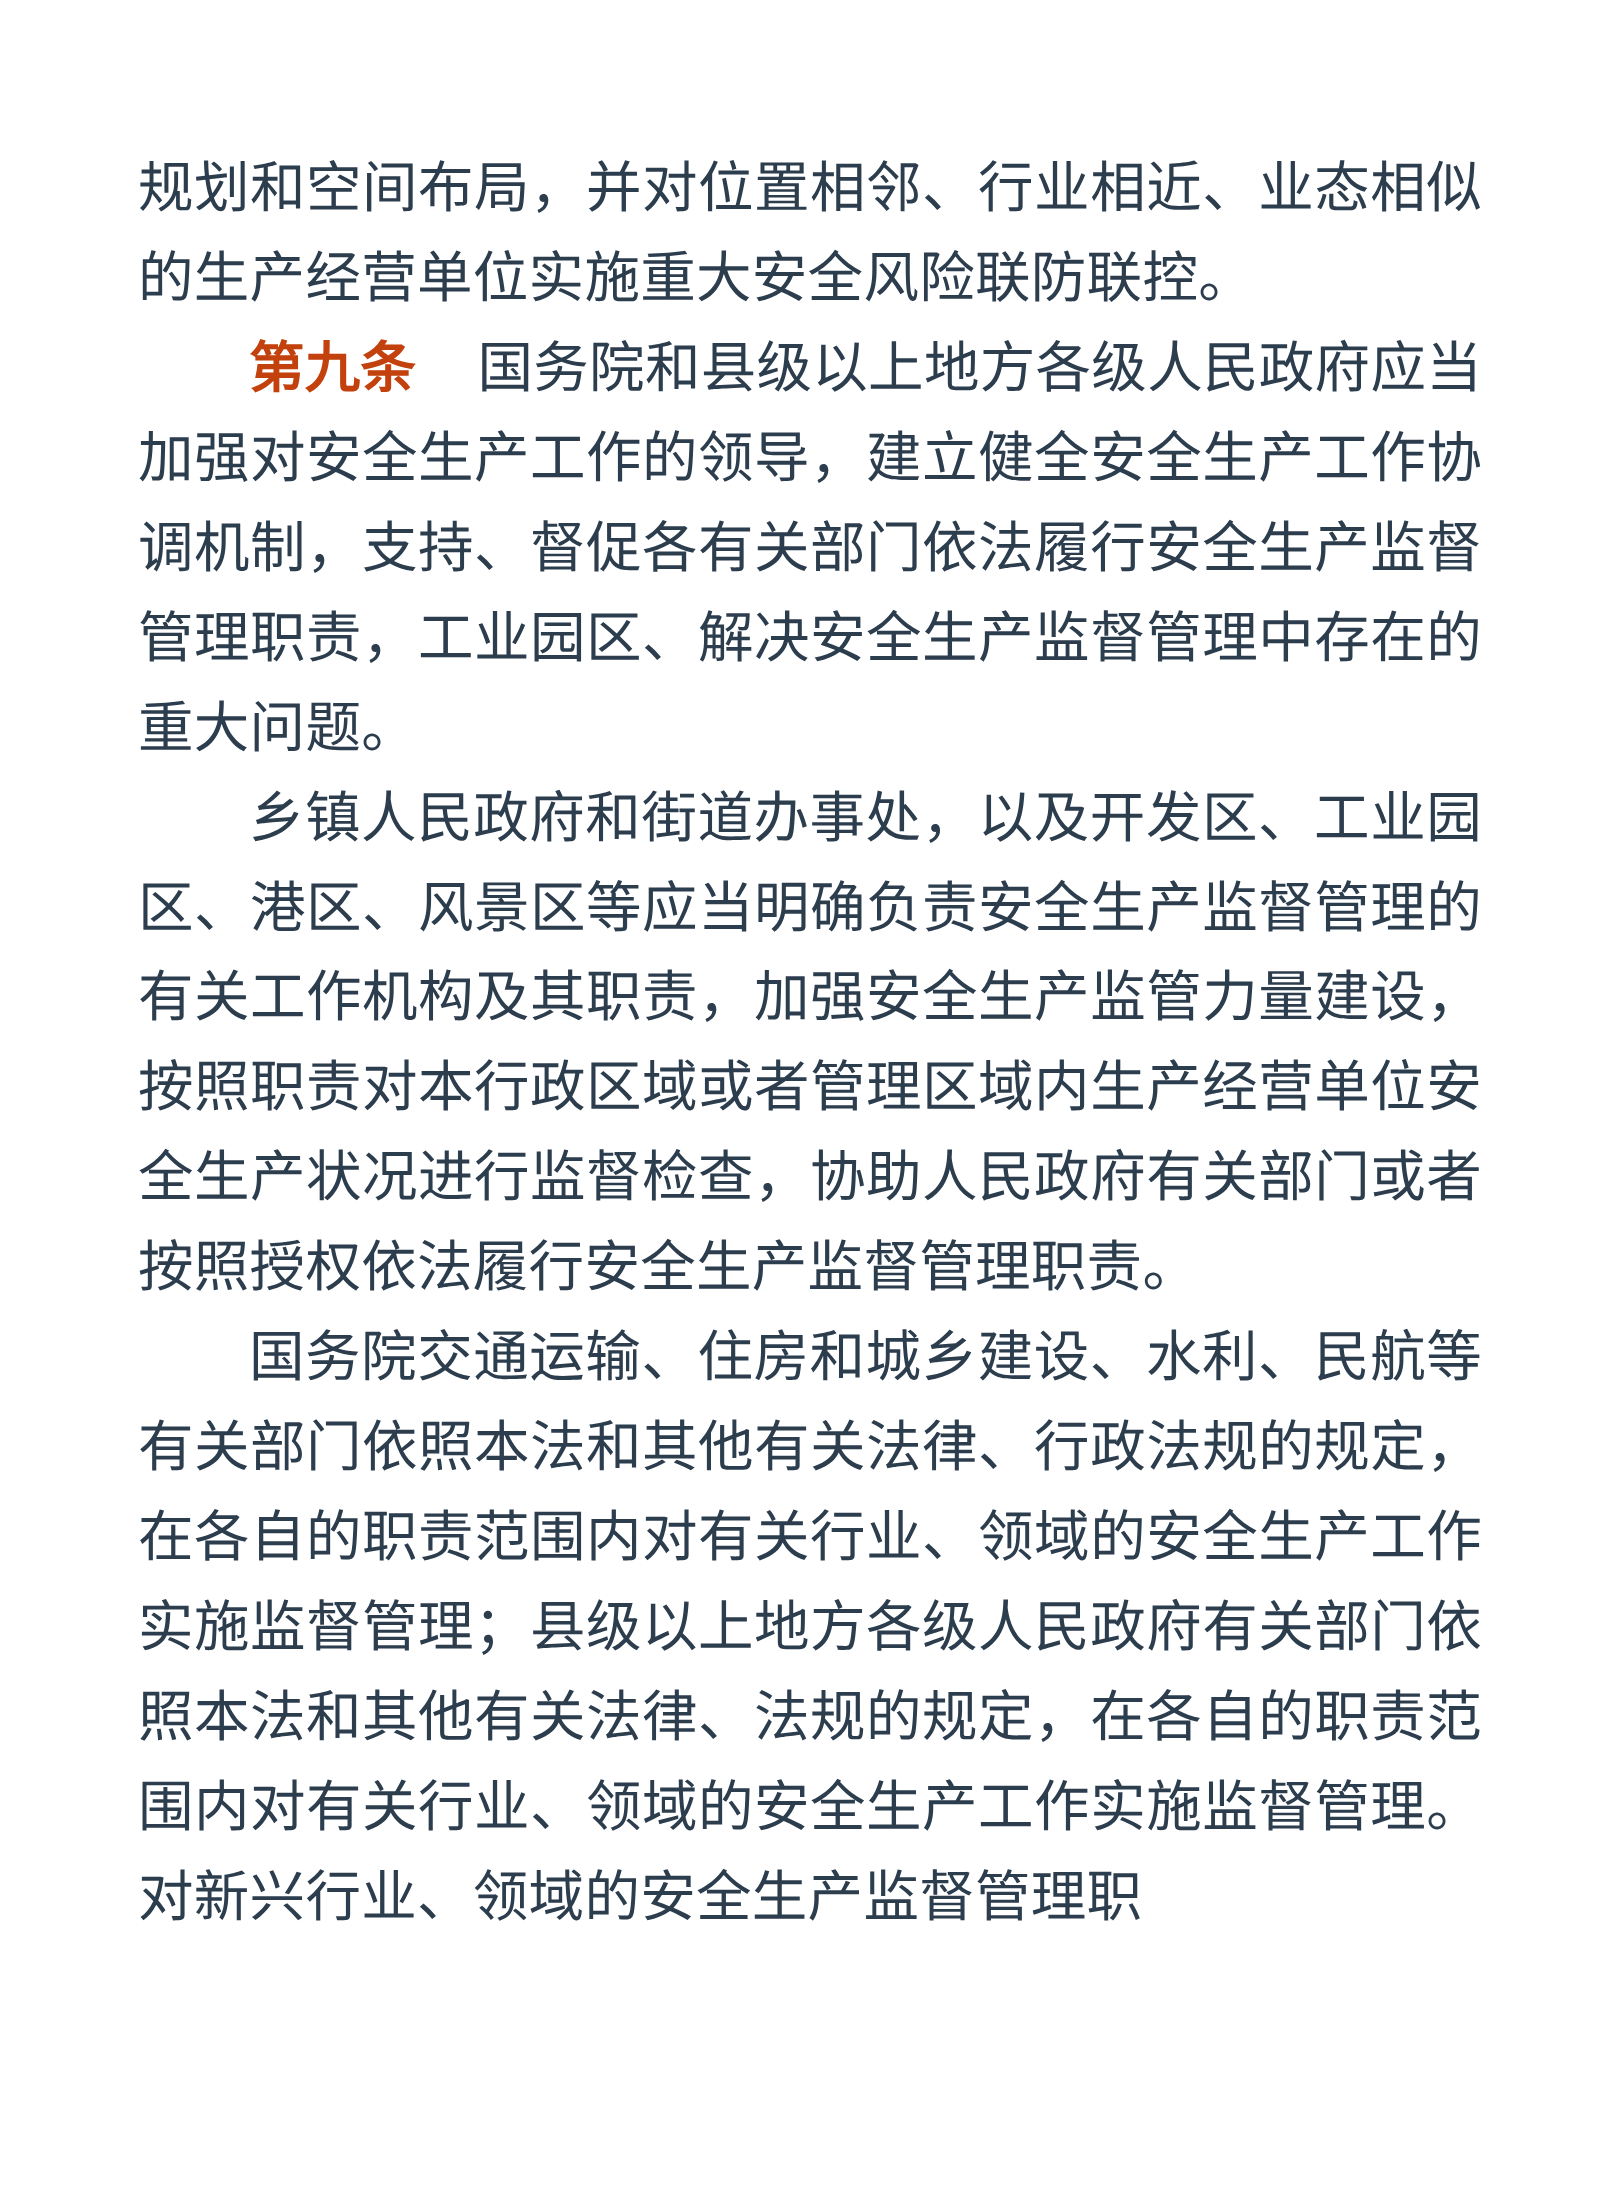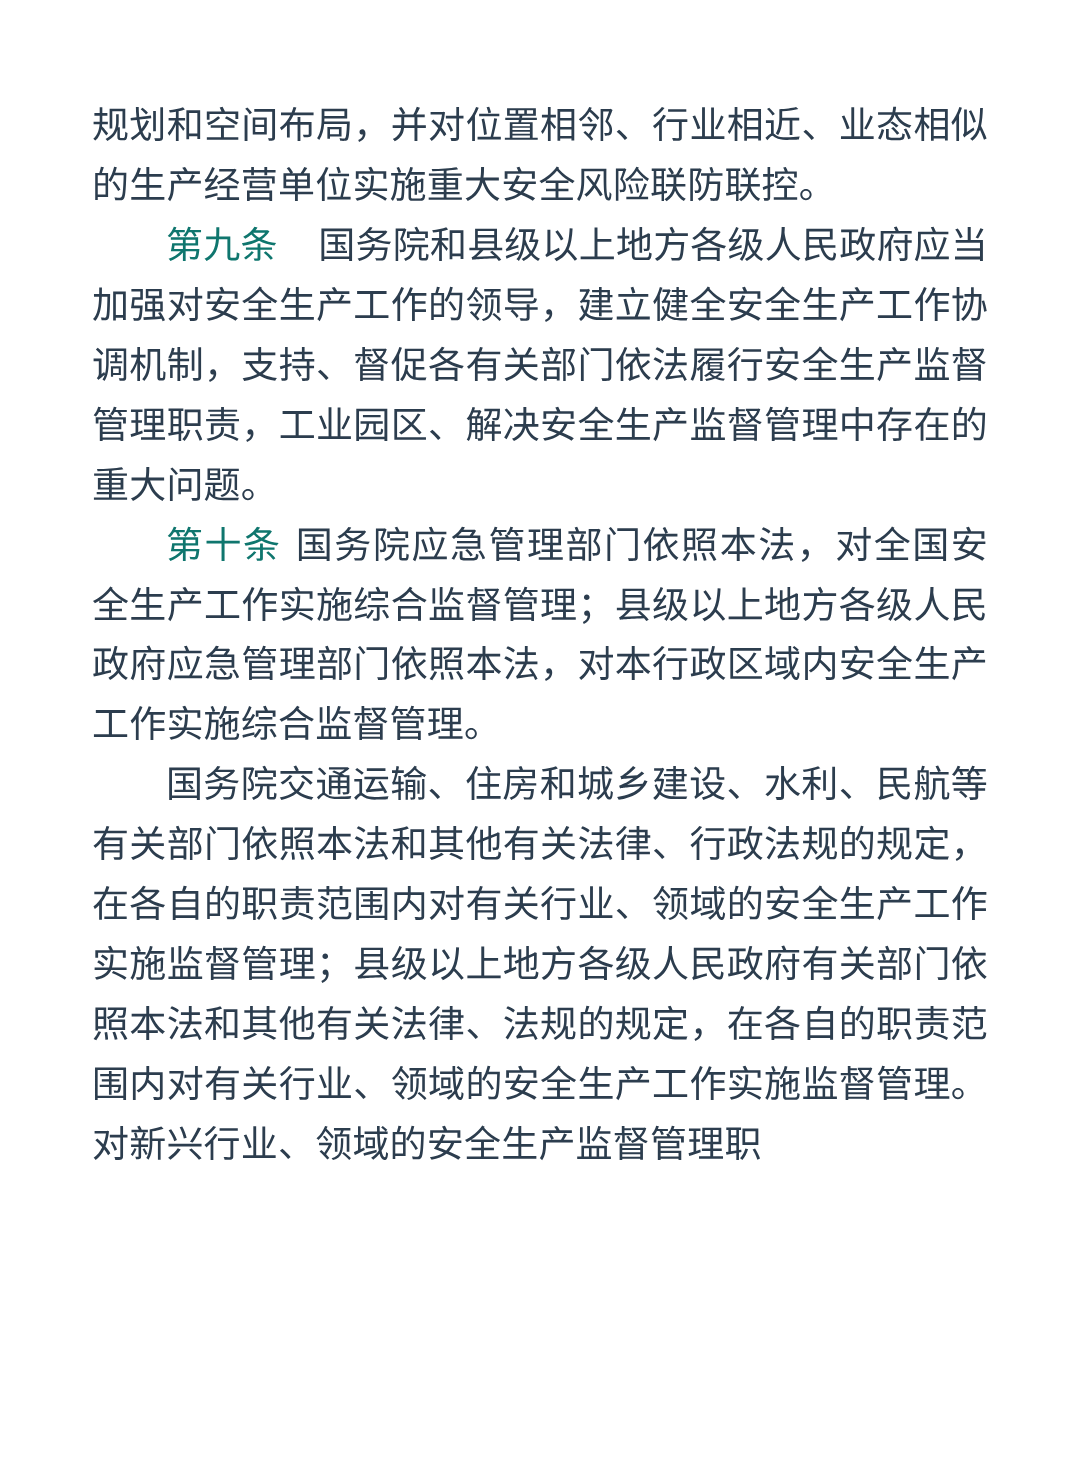--- a/index.html
+++ b/index.html
@@ -31,22 +31,22 @@
     color: #2c3d4e;
   }
   p.para {
     margin: 0 0 0 0;
     text-indent: 0;
   }
   p.indent {
     text-indent: 2em;
   }
   .article-label {
-    font-weight: normal;
-    color: #0f766e;
+    font-weight: bold;
+    color: #c2410c;
     margin-top: 14px;
   }
   .sp-wide {
     display: inline-block;
     width: 1.1em;
   }
   .sp-narrow {
     display: inline-block;
     width: 0.35em;
   }
@@ -58,23 +58,23 @@
   <div class="doc-body">
 
     <p class="para">
       <span>规划和空间布局，并对位置相邻、行业相近、业态相似的生产经营单位实施重大安全风险联防联控。</span>
     </p>
 
     <p class="para indent">
       <span class="article-label">第九条</span><span class="sp-wide"></span><span>国务院和县级以上地方各级人民政府应当加强对安全生产工作的领导，建立健全安全生产工作协调机制，支持、督促各有关部门依法履行安全生产监督管理职责，工业园区、解决安全生产监督管理中存在的重大问题。</span>
     </p>
 
+    <p class="para indent">
+      <span>乡镇人民政府和街道办事处，以及开发区、工业园区、港区、风景区等应当明确负责安全生产监督管理的有关工作机构及其职责，加强安全生产监管力量建设，按照职责对本行政区域或者管理区域内生产经营单位安全生产状况进行监督检查，协助人民政府有关部门或者按照授权依法履行安全生产监督管理职责。</span>
+    </p>
 
-    <p class="para indent">
-      <span class="article-label">第十条</span><span class="sp-narrow"></span><span>国务院应急管理部门依照本法，对全国安全生产工作实施综合监督管理；县级以上地方各级人民政府应急管理部门依照本法，对本行政区域内安全生产工作实施综合监督管理。</span>
-    </p>
 
     <p class="para indent">
       <span>国务院交通运输、住房和城乡建设、水利、民航等有关部门依照本法和其他有关法律、行政法规的规定，在各自的职责范围内对有关行业、领域的安全生产工作实施监督管理；县级以上地方各级人民政府有关部门依照本法和其他有关法律、法规的规定，在各自的职责范围内对有关行业、领域的安全生产工作实施监督管理。对新兴行业、领域的安全生产监督管理职</span>
     </p>
 
   </div>
 </div>
 
 </body></html>

